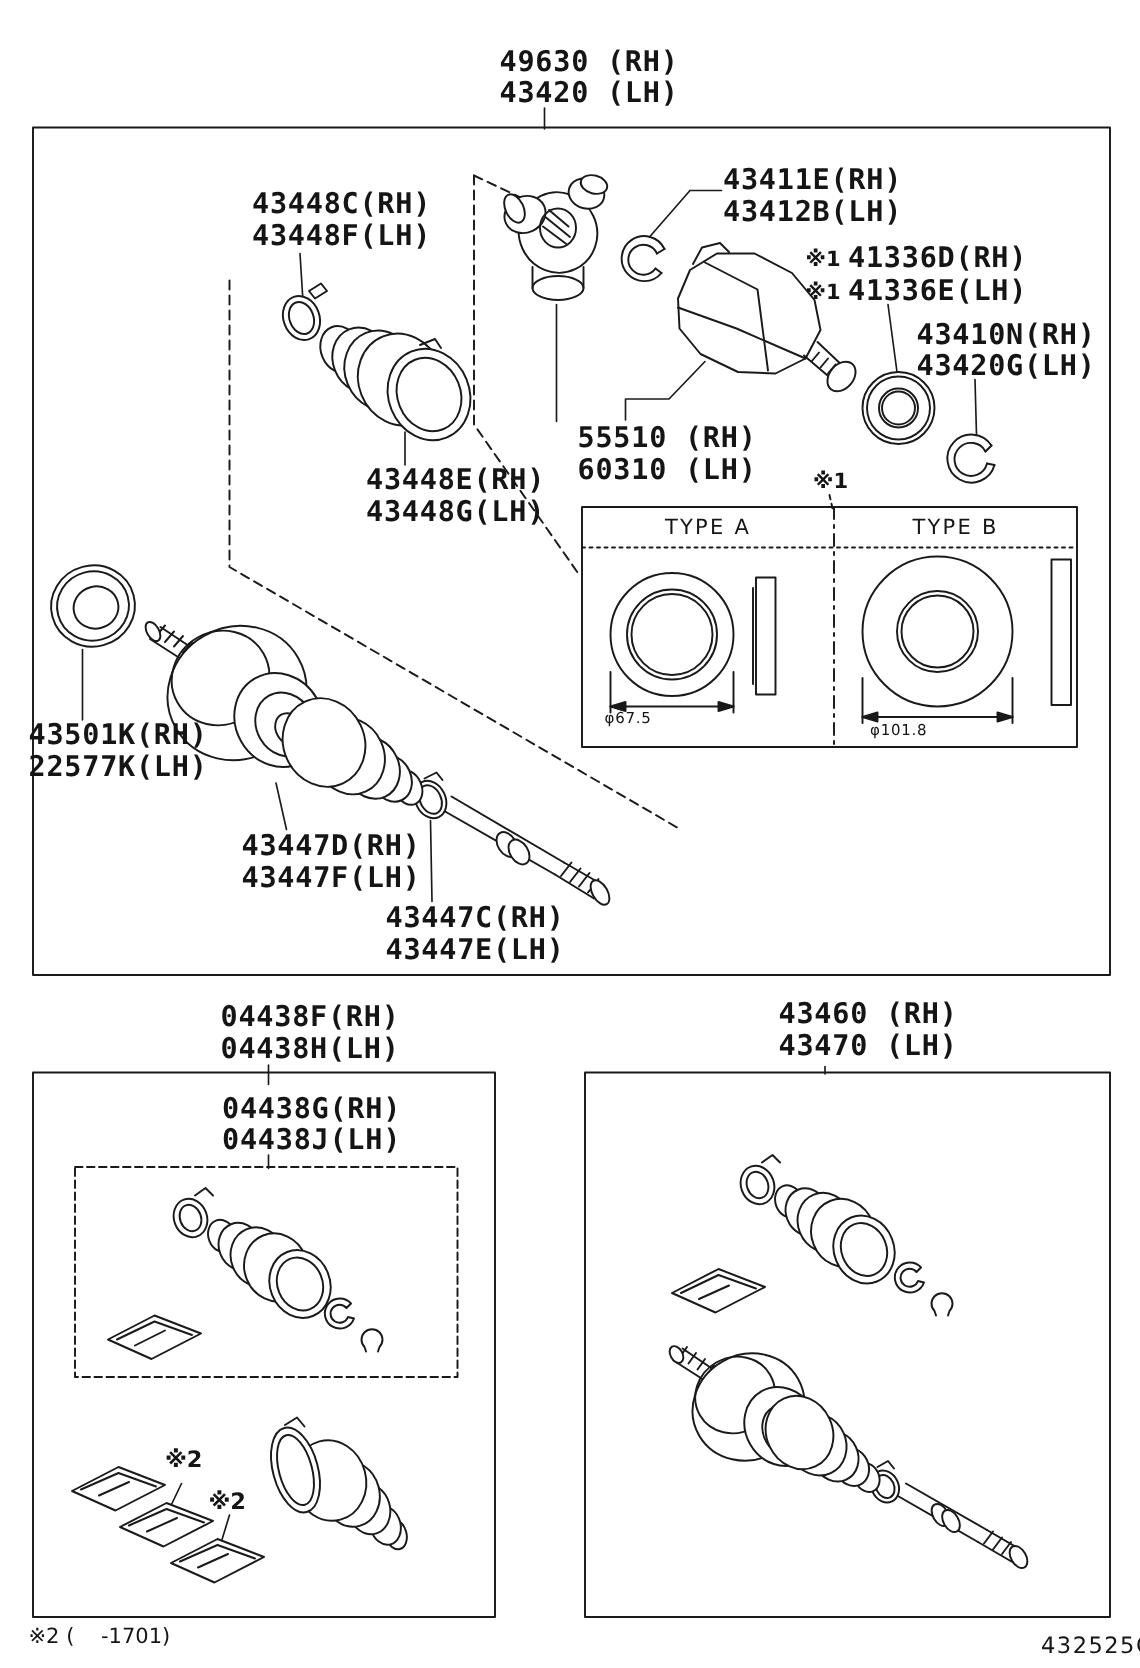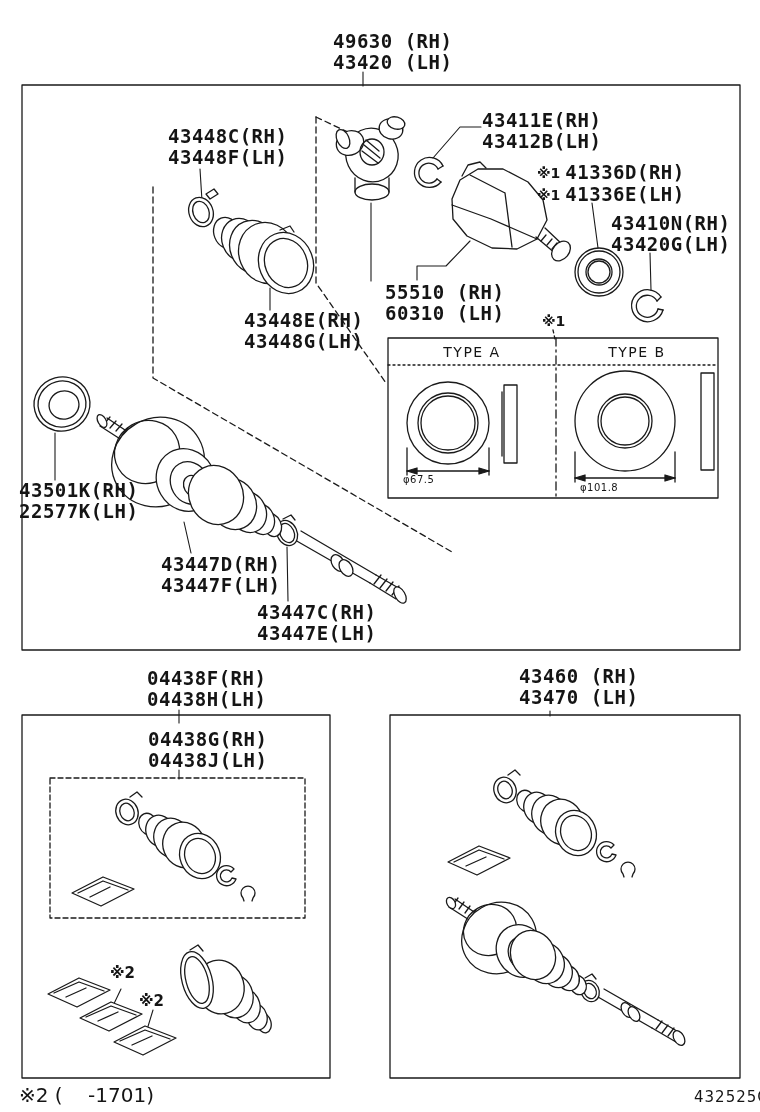--- a/index.html
+++ b/index.html
@@ -6,21 +6,21 @@
   html,body{width:760px;height:1112px;background:#ffffff;overflow:hidden}
   body{position:relative;font-family:"DejaVu Sans","Liberation Sans",sans-serif;color:#151515}
   svg{position:absolute;left:0;top:0}
   .plabel{position:absolute;font-family:"DejaVu Sans Mono","Liberation Mono",monospace;
           font-weight:bold;font-size:19px;line-height:21px;letter-spacing:.5px;white-space:nowrap}
   .plabel .ref{font-family:"DejaVu Sans",sans-serif;font-weight:bold;font-size:14px;
                vertical-align:1px;margin-right:5px;letter-spacing:0}
   .typehdr{position:absolute;font-size:14px;letter-spacing:1.5px;text-align:center;width:140px}
   .dim{position:absolute;font-size:10px;text-align:left;width:90px;letter-spacing:.5px}
   .marker{position:absolute;font-family:"DejaVu Sans",sans-serif;font-weight:bold;font-size:15px;white-space:nowrap}
-  .footnote{position:absolute;font-size:20px;white-space:pre}
+  .footnote{position:absolute;font-size:14px;white-space:pre}
   .figcode{position:absolute;font-size:15px;letter-spacing:1px}
 </style>
 </head>
 <body>
 
 <svg width="760" height="1112" viewBox="0 0 760 1112">
   <g stroke="#1a1a1a" fill="none" stroke-width="1.3" stroke-linecap="round" stroke-linejoin="round">
 
     <rect x="22" y="85" width="718" height="565"></rect>
     <rect x="22" y="715" width="308" height="363"></rect>

